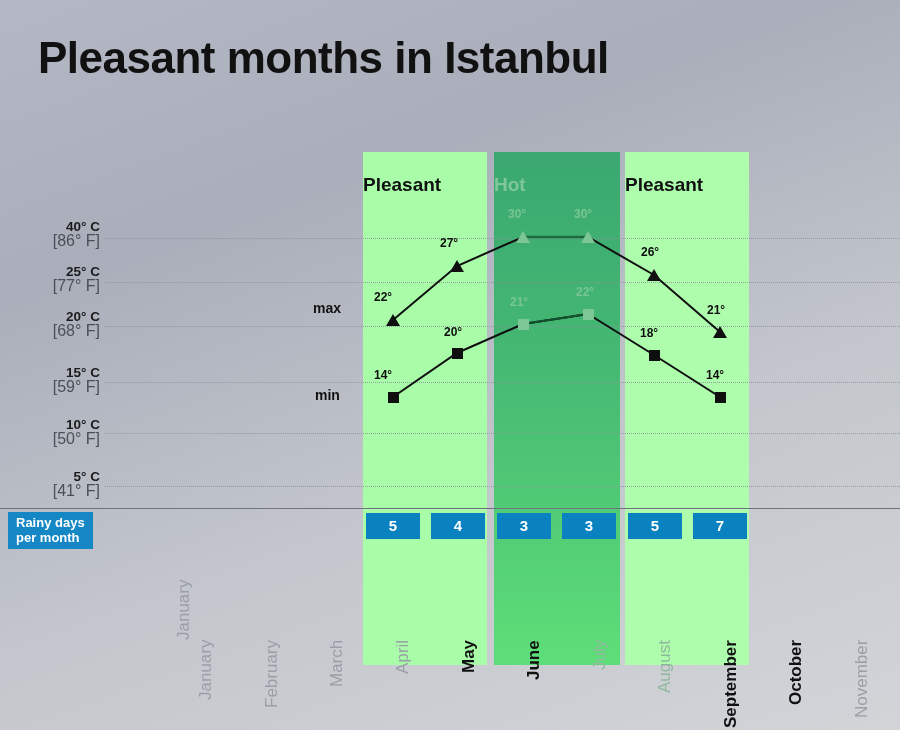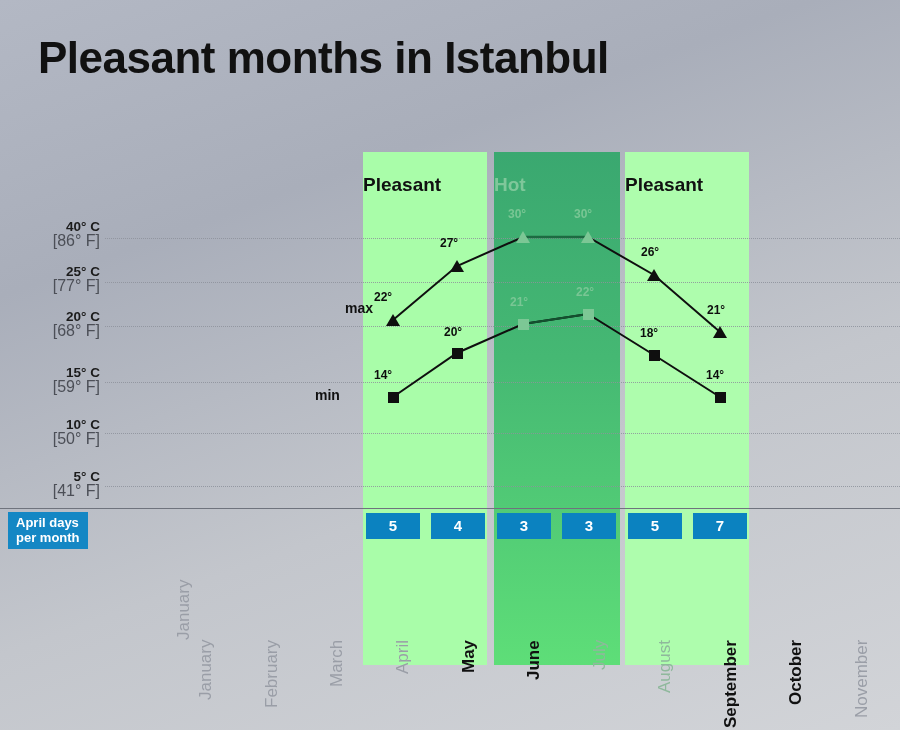--- a/index.html
+++ b/index.html
@@ -210,21 +210,21 @@
     </div>
     <div class="ytick" style="left:20px; top:418px; width:80px;">
       <span class="c">10° C</span>
       <span class="f">[50° F]</span>
     </div>
     <div class="ytick" style="left:20px; top:470px; width:80px;">
       <span class="c">5° C</span>
       <span class="f">[41° F]</span>
     </div>
 
-    <div class="series-name" style="left:313px; top:300px;margin-left:32px;">max</div>
+    <div class="series-name" style="left:313px; top:300px;">max</div>
     <div class="series-name" style="left:315px; top:387px;">min</div>
 
     <svg id="lines" width="900" height="730">
       <polyline points="393,320 457,266 523,237 588,237 654,275 720,332" fill="none" stroke="#0f0f0f" stroke-width="2"></polyline>
       <polyline points="393,397 457,353 523,324 588,314 654,355 720,397" fill="none" stroke="#0f0f0f" stroke-width="2"></polyline>
       <polyline points="523,237 588,237" fill="none" stroke="#1d6b42" stroke-width="2.5"></polyline>
       <polyline points="523,324 588,314" fill="none" stroke="#13512f" stroke-width="2"></polyline>
     </svg>
 
     <div class="marker tri" style="left:386px; top:314px;"></div>
@@ -251,21 +251,21 @@
     <div class="pt-label" style="left:374px; top:368px;">14°</div>
     <div class="pt-label" style="left:444px; top:325px;">20°</div>
     <div class="pt-label muted" style="left:510px; top:295px;">21°</div>
     <div class="pt-label muted" style="left:576px; top:285px;">22°</div>
     <div class="pt-label" style="left:640px; top:326px;">18°</div>
     <div class="pt-label" style="left:706px; top:368px;">14°</div>
 
     <div id="baseline"></div>
 
     <div id="rainy-badge">
-      <span>April days</span><br>
+      <span>Rainy days</span><br>
       <span>per month</span>
     </div>
 
     <div class="rain-chip" style="left:366px;">5</div>
     <div class="rain-chip" style="left:431px;">4</div>
     <div class="rain-chip" style="left:497px;">3</div>
     <div class="rain-chip" style="left:562px;">3</div>
     <div class="rain-chip" style="left:628px;">5</div>
     <div class="rain-chip" style="left:693px;">7</div>
 

